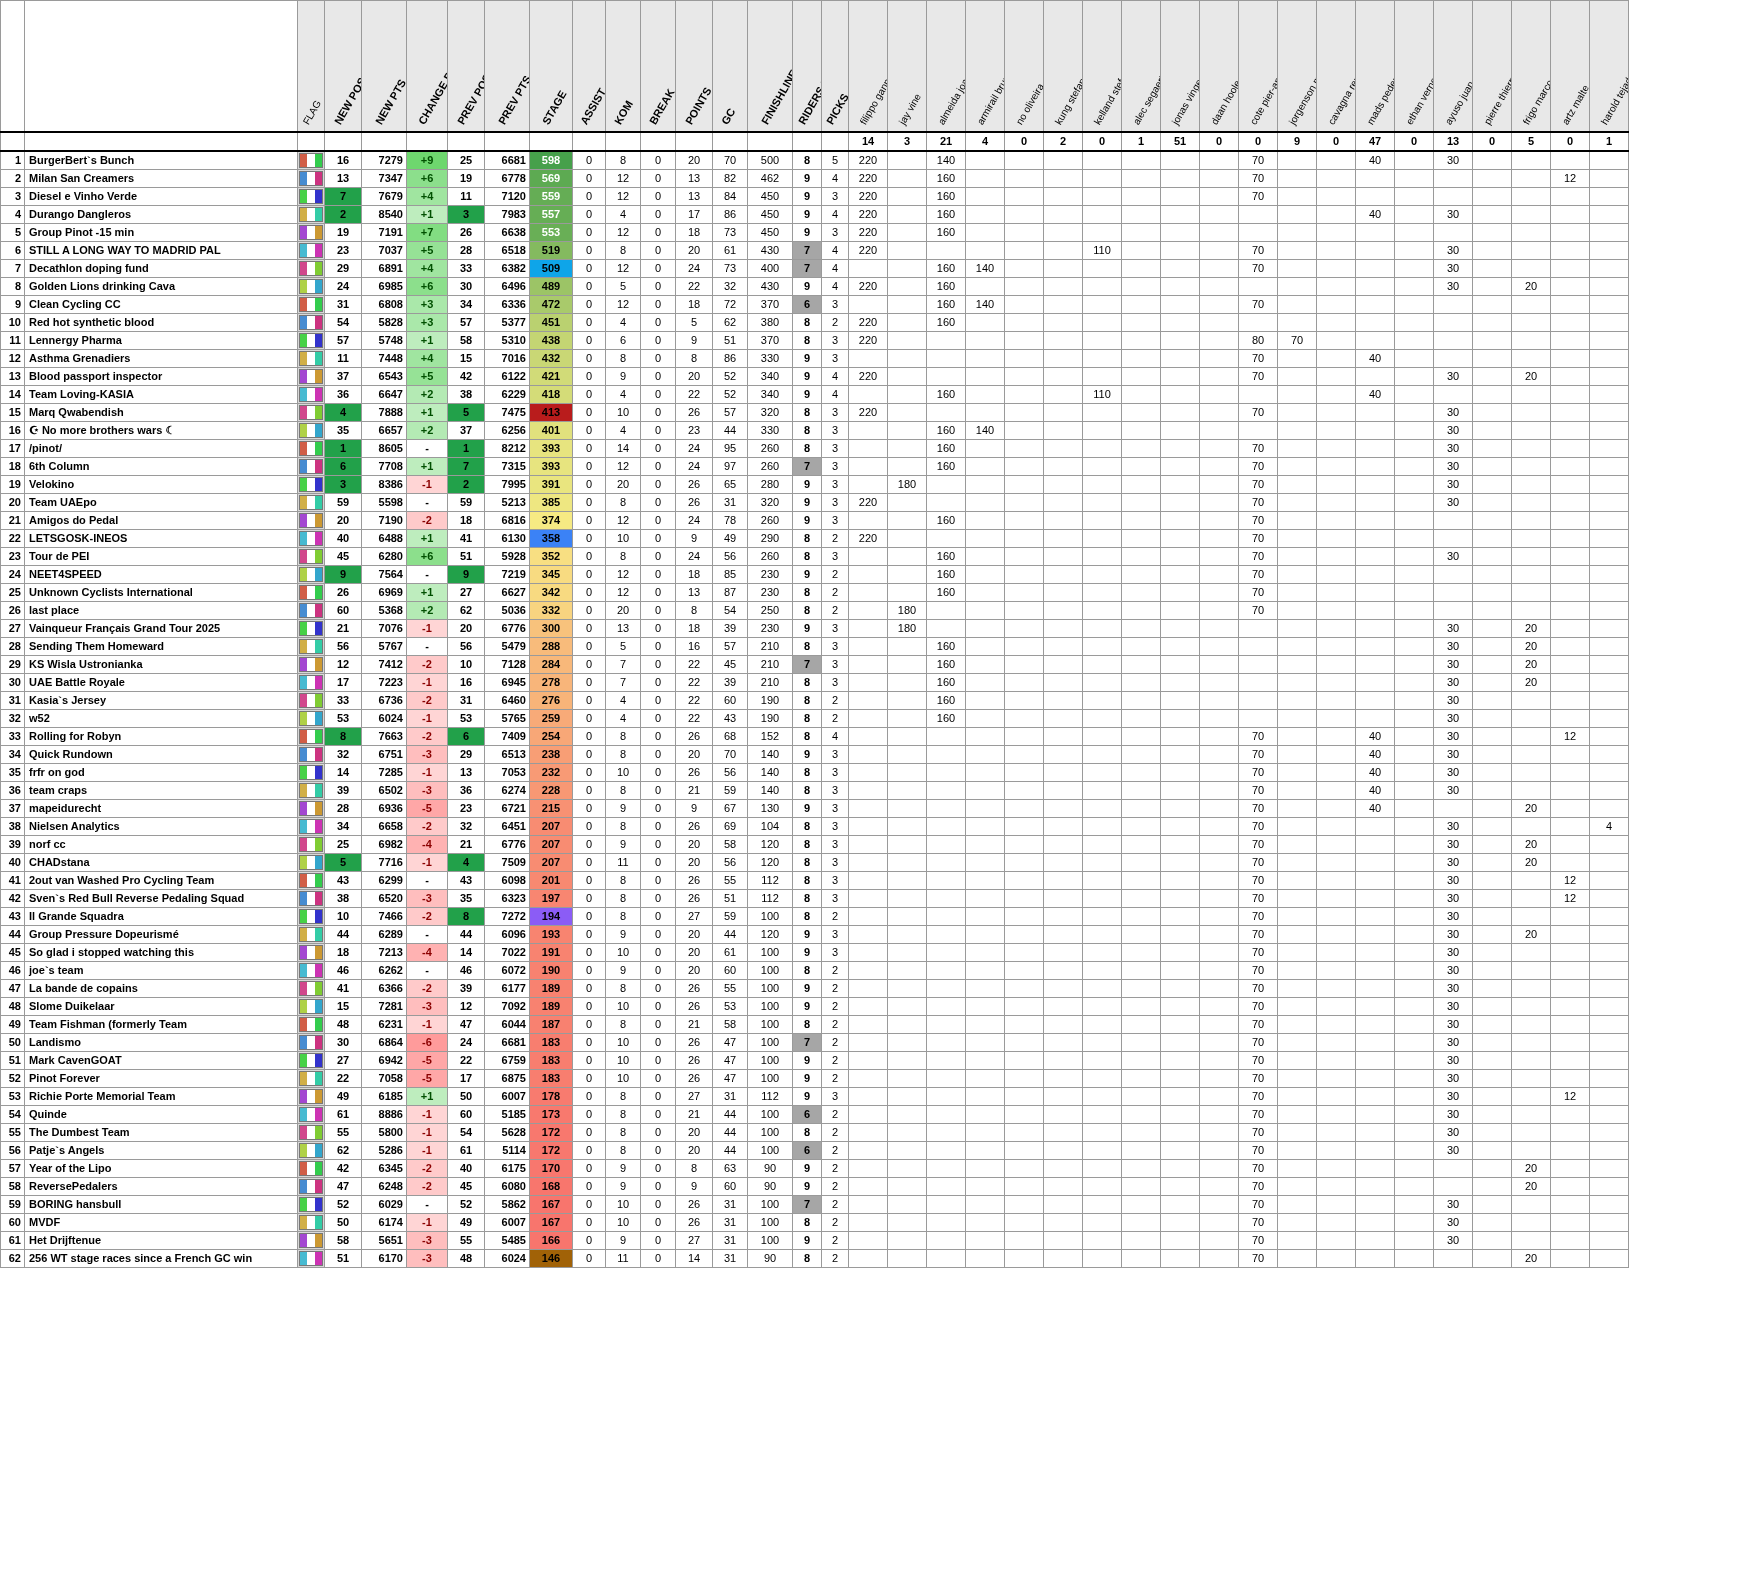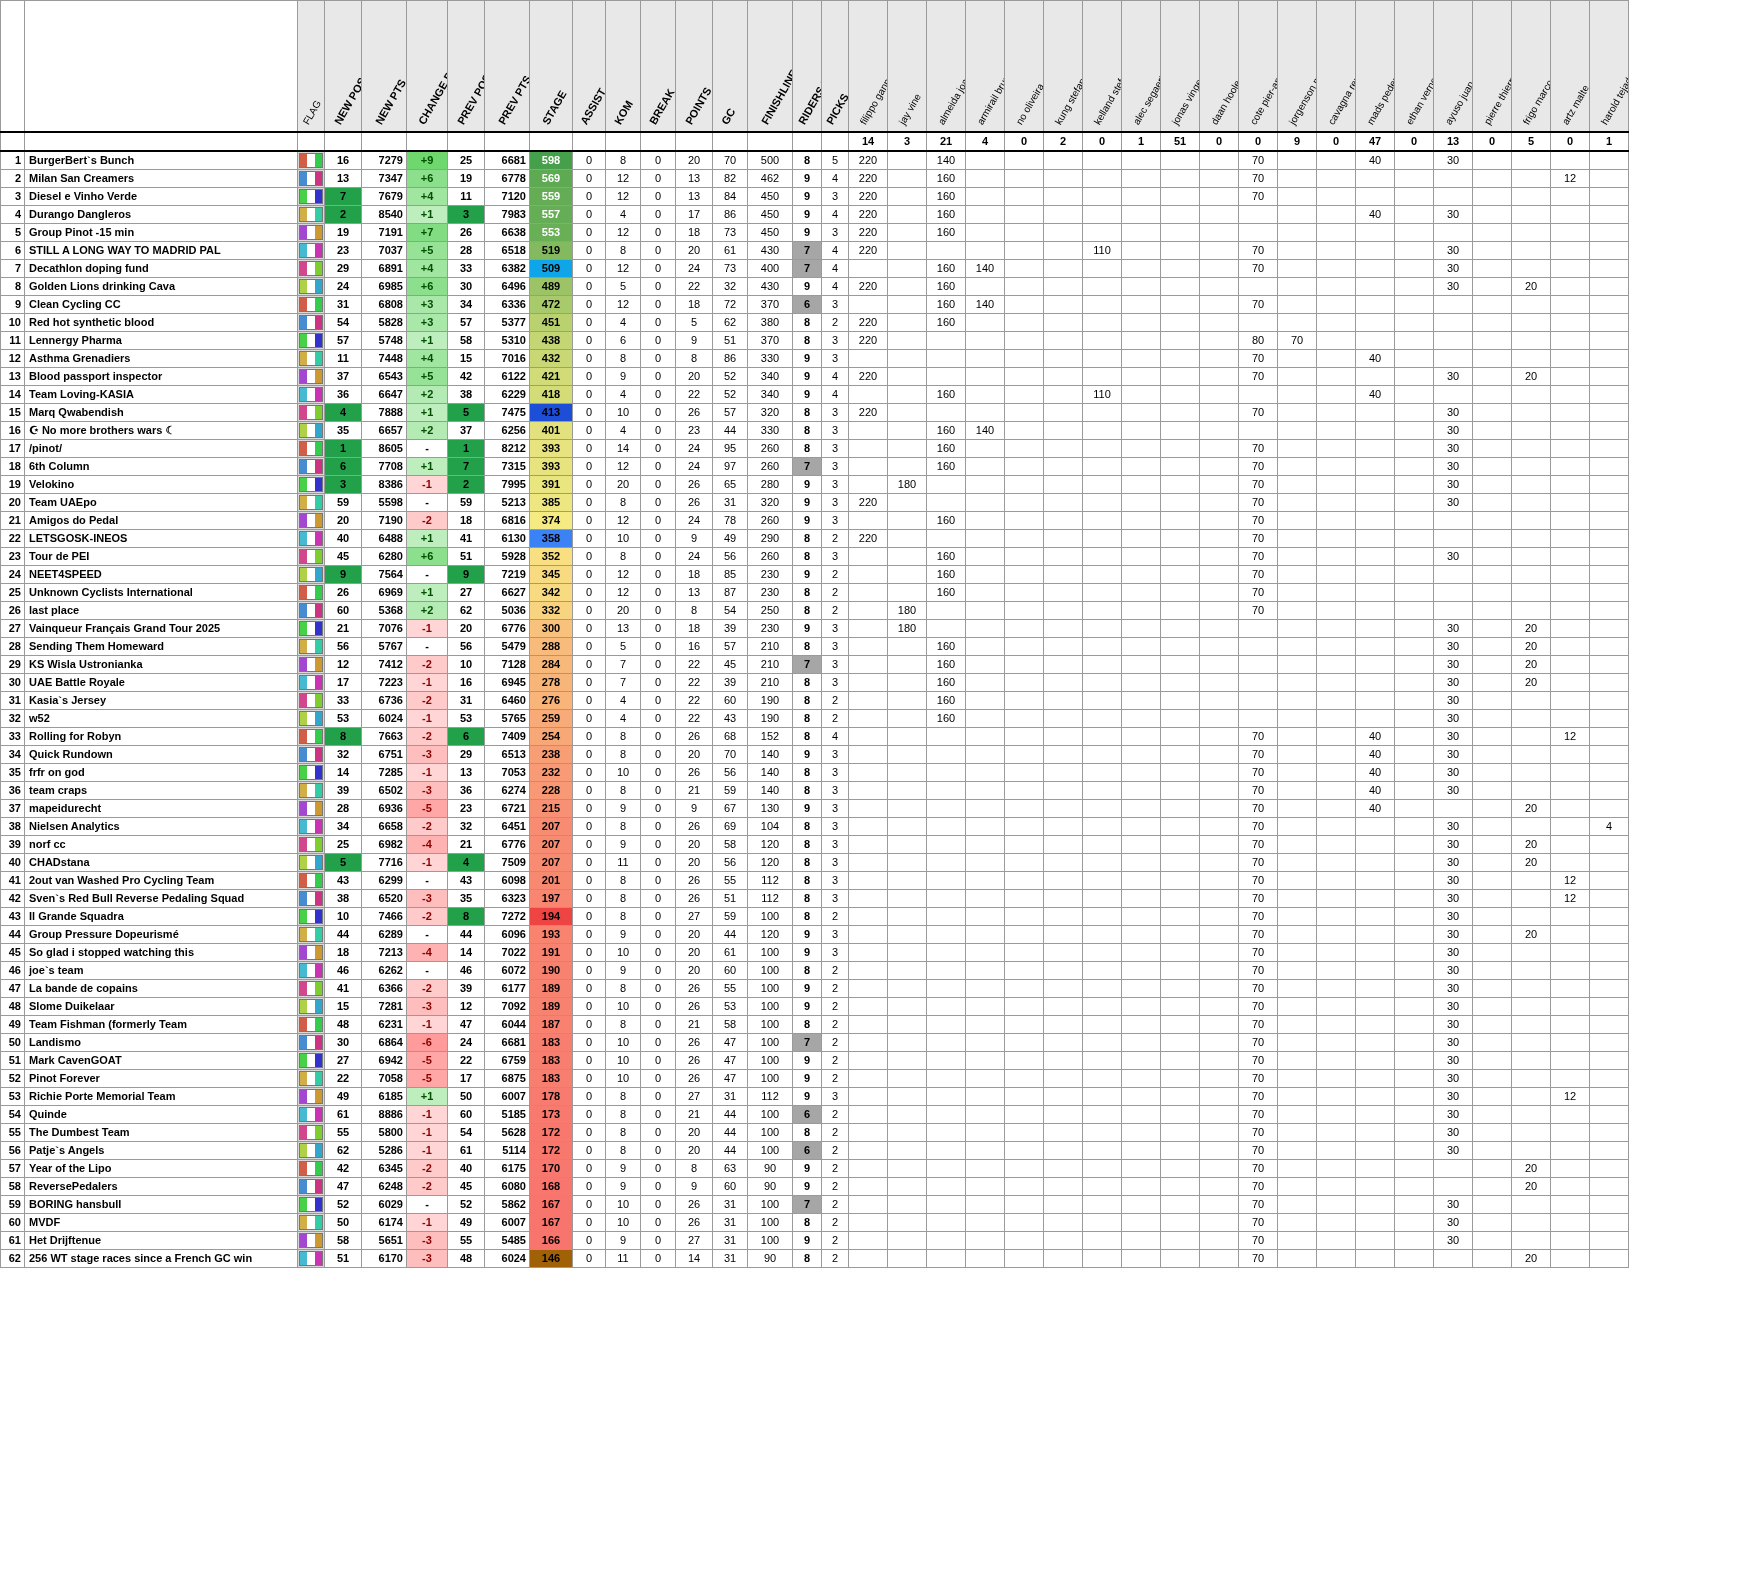--- a/index.html
+++ b/index.html
@@ -761,21 +761,21 @@
           <td class="rnum">15</td>
           <td class="name">Marq Qwabendish</td>
           <td class="flag">
             <span class="fl" style="background: linear-gradient(90deg, rgb(209, 71, 140) 0px, rgb(209, 71, 140) 33%, rgb(255, 255, 255) 33%, rgb(255, 255, 255) 66%, rgb(128, 204, 51) 66%, rgb(128, 204, 51) 100%);"></span>
           </td>
           <td class="c b" style="background:#22a14a;color:#000;font-weight:bold;">4</td>
           <td class="r b">7888</td>
           <td class="chg" style="background:rgb(190,237,190);color:#005000;">+1</td>
           <td class="c b" style="background:#22a14a;color:#000;font-weight:bold;">5</td>
           <td class="r b">7475</td>
-          <td class="stagecell" style="background:#1d4ed8;color:#000;">413</td>
+          <td class="stagecell" style="background:#b91c1c;color:#000;">413</td>
           <td class="c">0</td>
           <td class="c">10</td>
           <td class="c">0</td>
           <td class="c">26</td>
           <td class="c">57</td>
           <td class="c">320</td>
           <td class="c" style="font-weight:bold;">8</td>
           <td class="c">3</td>
           <td class="c">220</td>
           <td class="c">&nbsp;</td>
@@ -1909,21 +1909,21 @@
           <td class="rnum">43</td>
           <td class="name">Il Grande Squadra</td>
           <td class="flag">
             <span class="fl" style="background: linear-gradient(90deg, rgb(71, 209, 71) 0px, rgb(71, 209, 71) 33%, rgb(255, 255, 255) 33%, rgb(255, 255, 255) 66%, rgb(51, 51, 204) 66%, rgb(51, 51, 204) 100%);"></span>
           </td>
           <td class="c b">10</td>
           <td class="r b">7466</td>
           <td class="chg" style="background:rgb(255,202,202);color:#8b0000;">-2</td>
           <td class="c b" style="background:#22a14a;color:#000;font-weight:bold;">8</td>
           <td class="r b">7272</td>
-          <td class="stagecell" style="background:#ef4444;color:#000;margin-top:44px;">194</td>
+          <td class="stagecell" style="background:#8b5cf6;color:#000;margin-top:44px;">194</td>
           <td class="c">0</td>
           <td class="c">8</td>
           <td class="c">0</td>
           <td class="c">27</td>
           <td class="c">59</td>
           <td class="c">100</td>
           <td class="c" style="font-weight:bold;">8</td>
           <td class="c">2</td>
           <td class="c">&nbsp;</td>
           <td class="c">&nbsp;</td>

